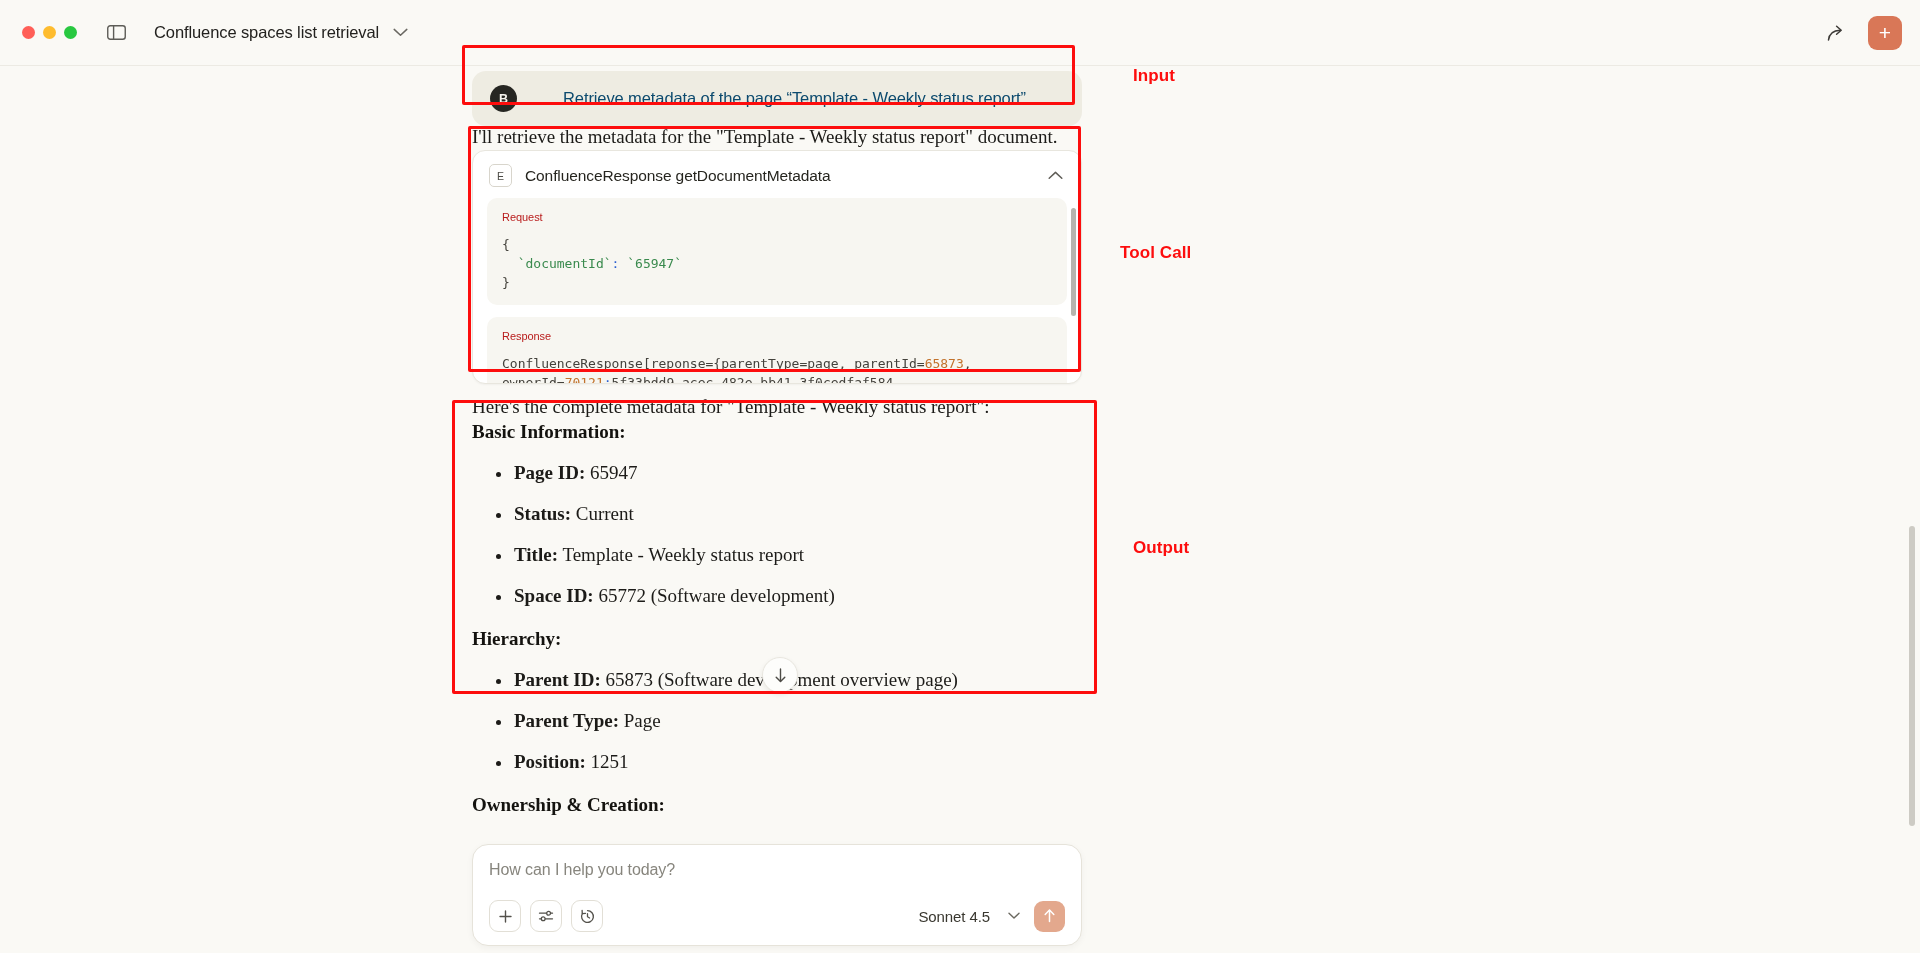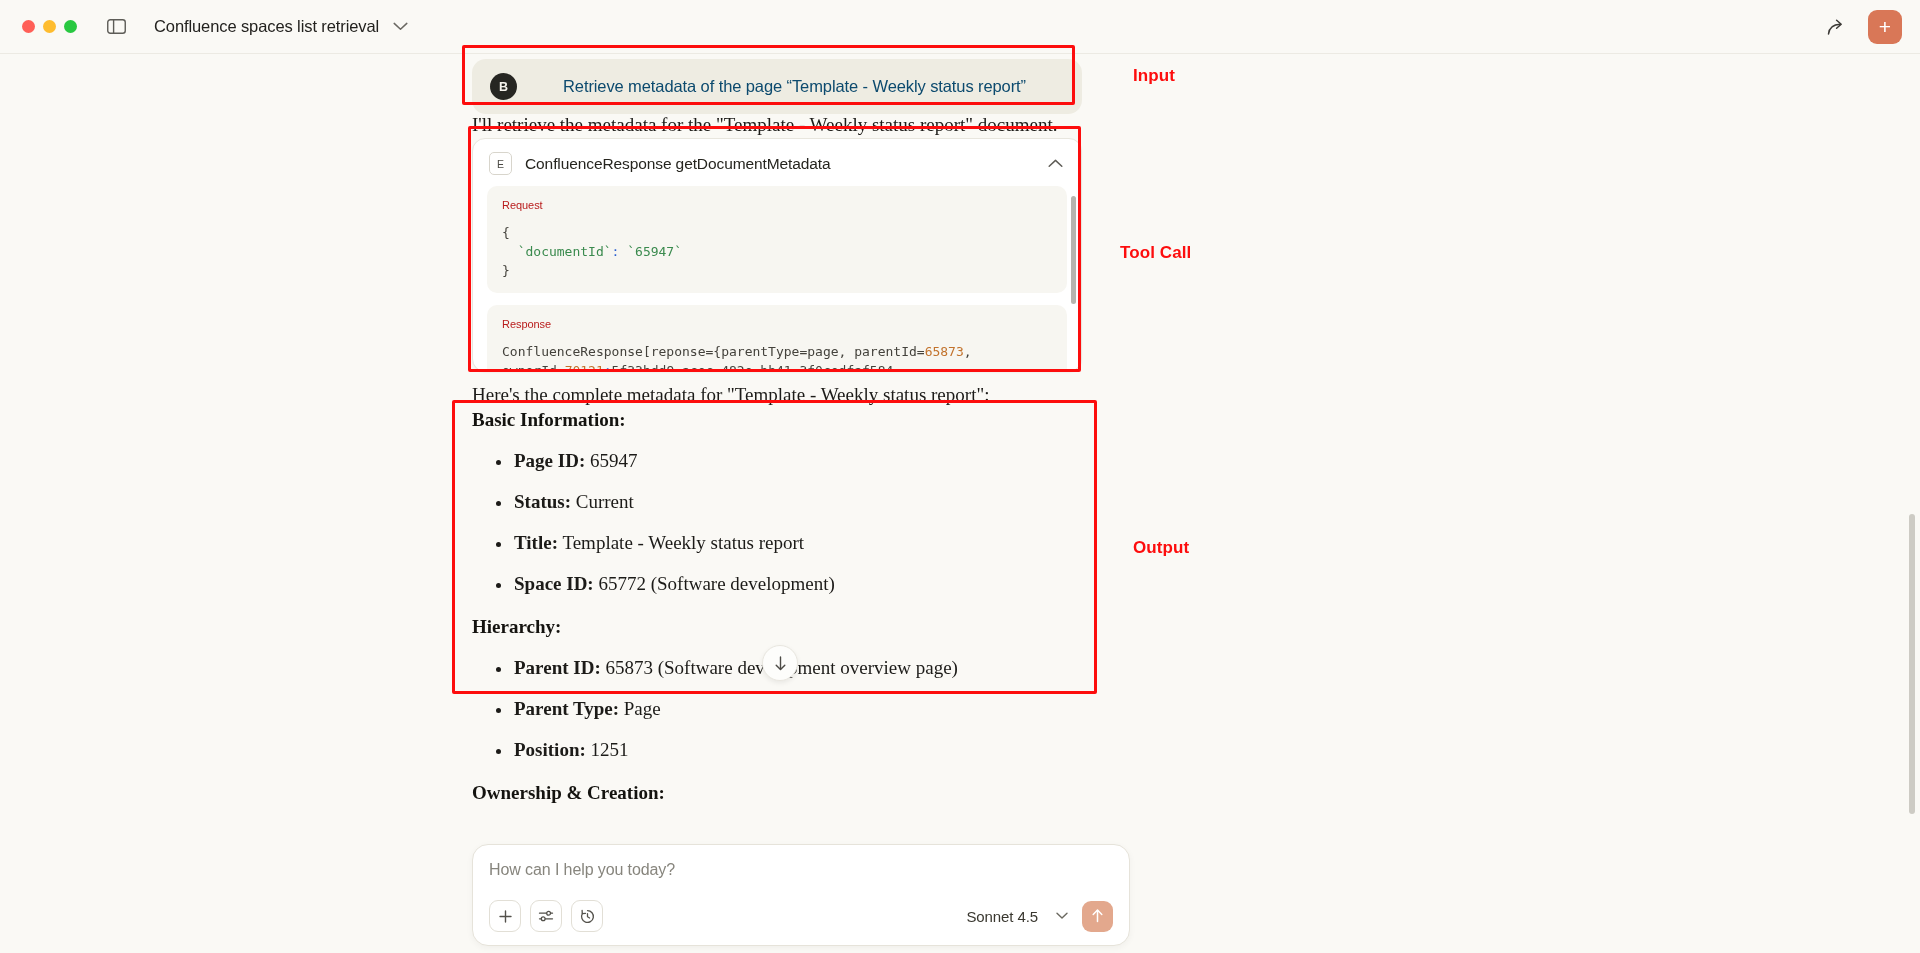--- a/index.html
+++ b/index.html
@@ -19,21 +19,21 @@
     position: relative;
     width: 1920px;
     height: 953px;
     background: #faf9f5;
     overflow: hidden;
   }
 
   
   .titlebar {
     position: relative;
-    height: 54px;
+    height: 66px;
     background: #faf9f5;
     border-bottom: 1px solid #eceae3;
     display: flex;
     align-items: center;
     padding: 0 18px 0 22px;
     box-sizing: border-box;
   }
   .traffic-lights {
     display: flex;
     align-items: center;
@@ -288,21 +288,21 @@
     width: 6px;
     border-radius: 3px;
     background: #cdcbc4;
   }
 
   
   .composer-wrap {
     position: absolute;
     left: 472px;
     top: 844px;
-    width: 658px;
+    width: 610px;
   }
   .composer {
     background: #ffffff;
     border: 1px solid #e6e3da;
     border-radius: 16px;
     box-shadow: 0 2px 7px rgba(0,0,0,0.045);
     padding: 16px 16px 13px 16px;
     box-sizing: border-box;
   }
   .composer-placeholder {

